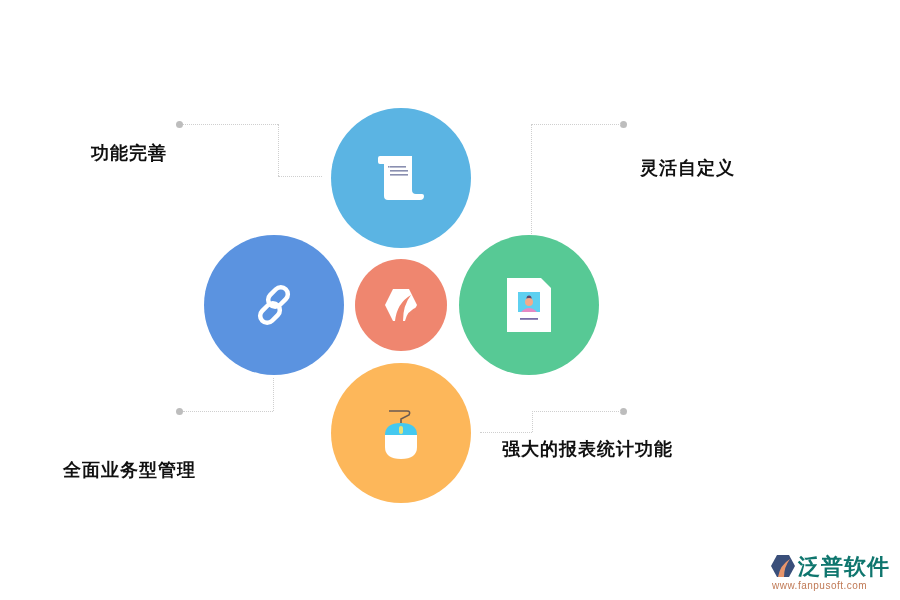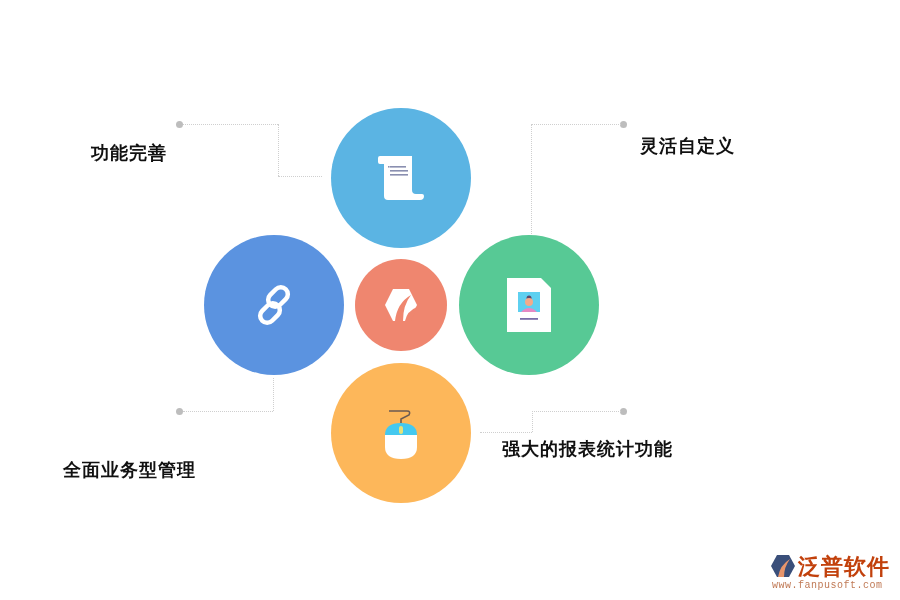--- a/index.html
+++ b/index.html
@@ -20,26 +20,26 @@
   .dot {
     position: absolute; width: 7px; height: 7px; border-radius: 50%;
     background: #bdbdbd;
   }
   .hline { position: absolute; height: 0; border-top: 1px dotted #cfcfcf; }
   .vline { position: absolute; width: 0; border-left: 1px dotted #cfcfcf; }
   .logo {
     position: absolute; left: 770px; top: 552px; width: 125px; height: 40px;
   }
   .logo-text {
-    position: absolute; left: 28px; top: 0; font-size: 22px; color: #c2410c;
+    position: absolute; left: 28px; top: 0; font-size: 22px; color: #0f766e;
     letter-spacing: 1px; font-weight: bold;
   }
   .logo-url {
     position: absolute; left: 2px; top: 28px; font-size: 10px; color: #c07a56;
-    font-family: Liberation Mono, monospace; letter-spacing: 0.5px;
+    font-family: Liberation Sans, sans-serif; letter-spacing: 0.5px;
   }
 </style>
 </head>
 <body>
 
 <div class="dot" style="left:176px; top:121px;"></div>
 <div class="hline" style="left:183px; top:124px; width:95px;"></div>
 <div class="vline" style="left:278px; top:124px; height:52px;"></div>
 <div class="hline" style="left:278px; top:176px; width:44px;"></div>
 
@@ -97,21 +97,21 @@
 <div class="circle" style="left:331px; top:363px; width:140px; height:140px; background:#FDB75A;">
   <svg width="36" height="56" viewBox="0 0 36 56">
     <path d="M6 6 H24 Q28 6 26 10 L18 14 V18" fill="none" stroke="#6b5a52" stroke-width="1.6"></path>
     <path d="M2 30 Q2 18 18 18 Q34 18 34 30 Z" fill="#45c9ef"></path>
     <path d="M2 30 H34 V42 Q34 54 18 54 Q2 54 2 42 Z" fill="#ffffff"></path>
     <rect x="16" y="21" width="4" height="8" rx="2" fill="#e6e27a"></rect>
   </svg>
 </div>
 
 <div class="label" style="left:91px; top:141px;">功能完善</div>
-<div class="label" style="left:640px; top:134px;">灵活自定义</div>
+<div class="label" style="left:640px; top:156px;">灵活自定义</div>
 <div class="label" style="left:63px; top:458px;">全面业务型管理</div>
 <div class="label" style="left:502px; top:437px;">强大的报表统计功能</div>
 
 <div class="logo">
   <svg width="26" height="26" viewBox="0 0 26 26" style="position:absolute; left:0; top:1px;">
     <path d="M7 2 H19 L25 13 L19 24 H7 L1 13 Z" fill="#3a4f7a"></path>
     <path d="M8 24 Q10 12 20 6 Q14 14 14 24 Z" fill="#e8956b"></path>
   </svg>
   <span class="logo-text">泛普软件</span>
   <span class="logo-url">www.fanpusoft.com</span>

